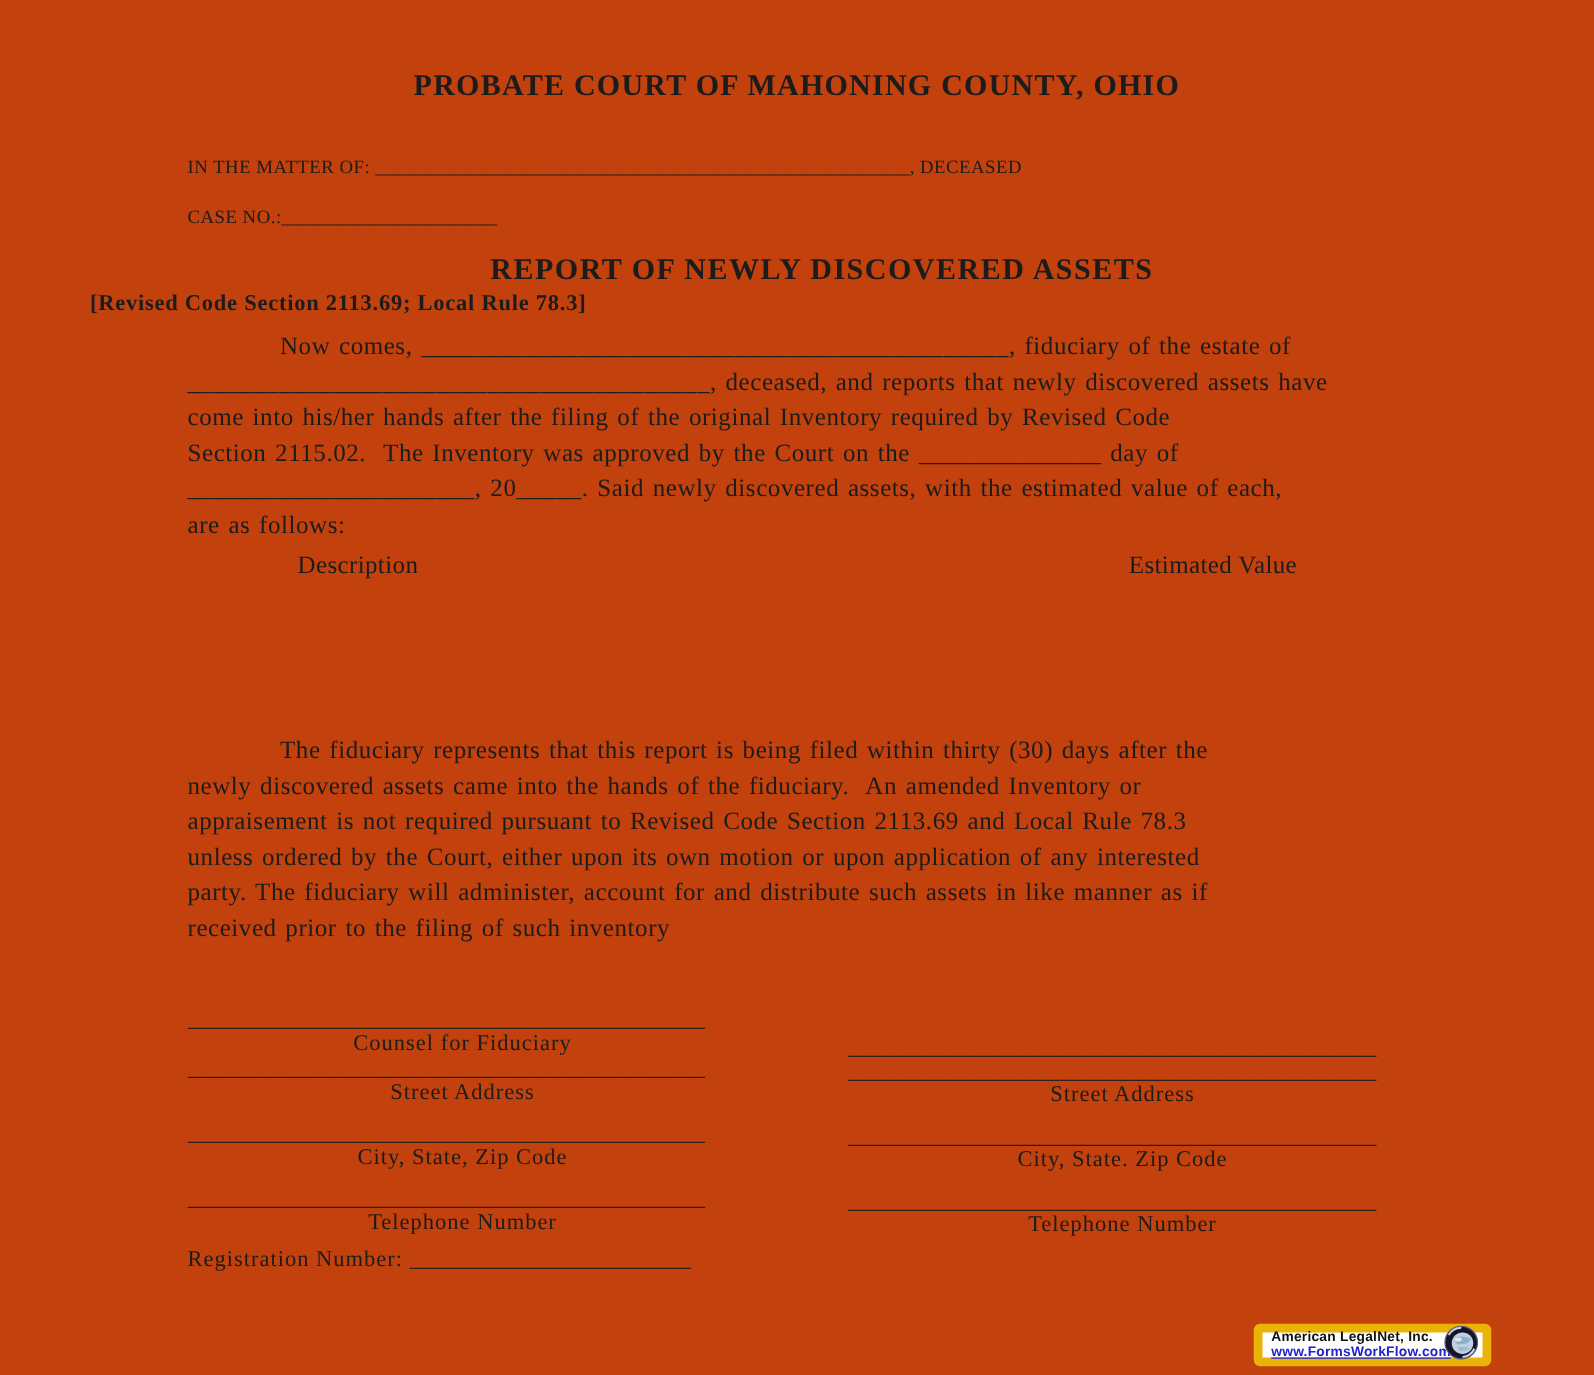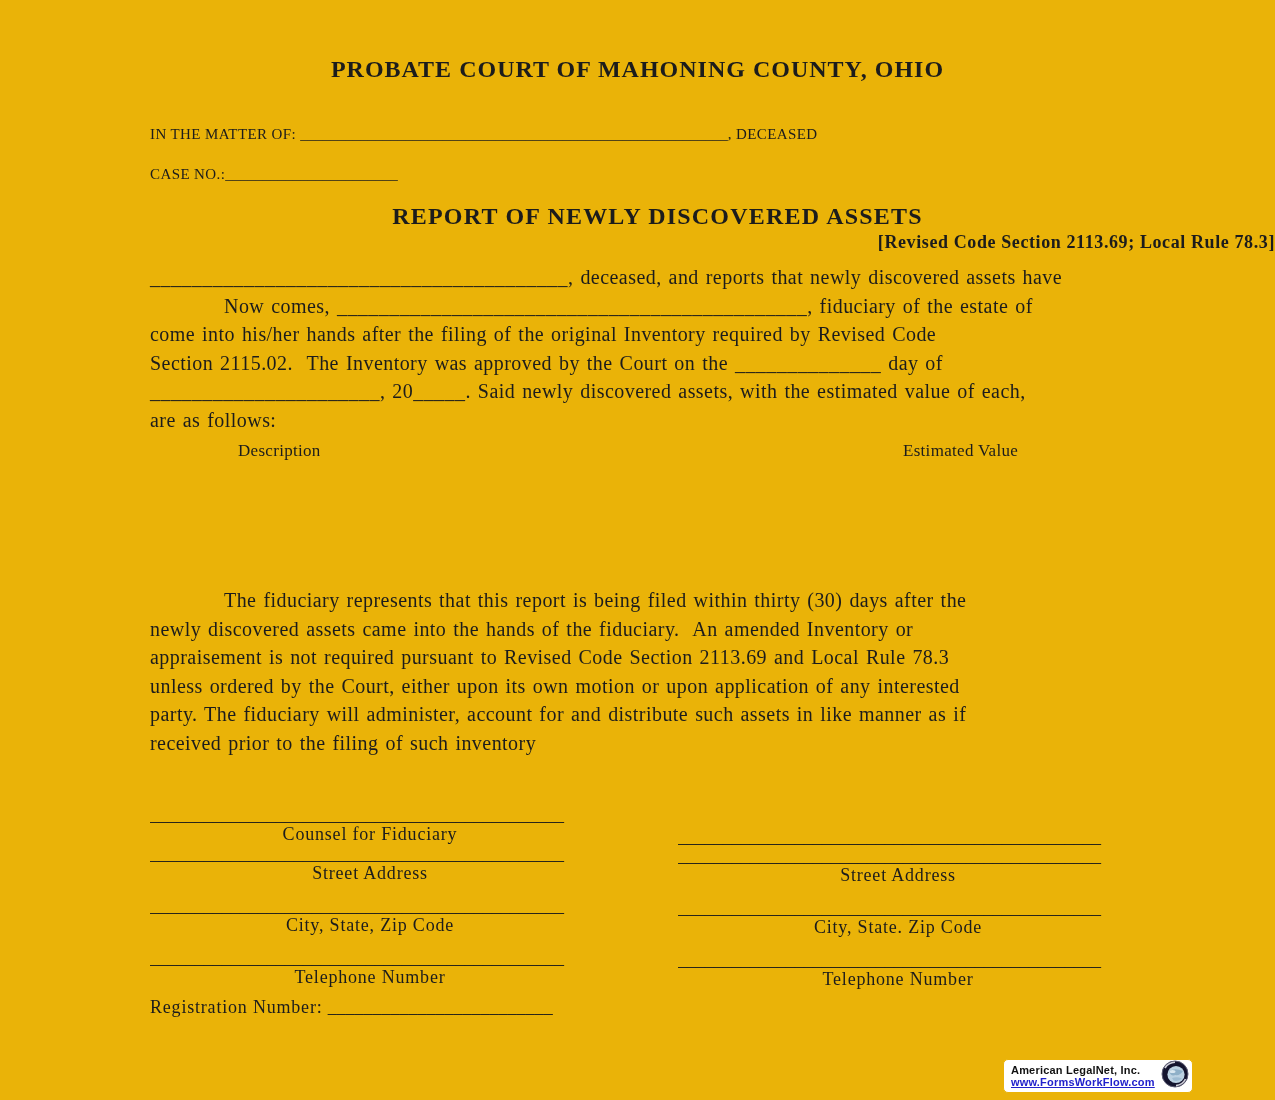--- a/index.html
+++ b/index.html
@@ -3,21 +3,21 @@
 <meta charset="utf-8">
 <style>
   html, body {
     margin: 0; padding: 0;
     background: #ffffff;
   }
   .page {
     position: relative;
     width: 1275px;
     height: 1100px;
-    background: #eab308;
+    background: #c2410c;
     overflow: hidden;
     font-family: "Liberation Serif", "DejaVu Serif", serif;
     color: #1c1c1c;
   }
   .court-title {
     position: absolute;
     top: 56px; left: 0; right: 0;
     text-align: center;
     font-size: 24px;
     font-weight: bold;
@@ -41,22 +41,22 @@
     text-align: center;
     padding-left: 40px;
     font-size: 24px;
     font-weight: bold;
     letter-spacing: 1.2px;
     white-space: nowrap;
   }
   .form-subtitle {
     position: absolute;
     top: 232px; left: 0; right: 0;
-    text-align: right;
-    padding-left: 106px;
+    text-align: left;
+    padding-left: 72px;
     font-size: 18px;
     font-weight: bold;
     letter-spacing: 0.6px;
     white-space: nowrap;
   }
   .para {
     position: absolute;
     left: 150px;
     width: 990px;
     font-size: 20px;
@@ -64,21 +64,21 @@
     letter-spacing: 0.45px;
     word-spacing: 1.5px;
   }
   .para-1 { top: 263px; }
   .para-2 { top: 586px; }
   .pline { white-space: pre; }
   .pline.indent { text-indent: 74px; }
   .asset-header {
     position: absolute;
     top: 441px;
-    font-size: 17px;
+    font-size: 20px;
     letter-spacing: 0.3px;
   }
   .desc-header { left: 238px; }
   .value-header { left: 903px; }
   .sig-col {
     position: absolute;
     top: 807px;
     width: 440px;
     font-size: 18px;
   }
@@ -114,21 +114,21 @@
     font-size: 18px;
     letter-spacing: 0.4px;
   }
   .vendor-box {
     position: absolute;
     left: 1003px;
     top: 1059px;
     width: 190px;
     height: 34px;
     background: #ffffff;
-    border: 1px solid #eab308;
+    border: 7px solid #eab308;
     border-radius: 5px;
     box-sizing: border-box;
     display: flex;
     align-items: center;
     padding: 2px 3px 2px 7px;
     font-family: "Liberation Sans", sans-serif;
   }
   .vendor-text { flex: 1; min-width: 0; }
   .vendor-name {
     font-size: 11px;
@@ -157,22 +157,22 @@
 
   <div class="fill-row matter-row"><span>IN THE MATTER OF: </span><span class="blank">_________________________________________________________</span><span>, DECEASED</span></div>
 
   <div class="fill-row case-row"><span>CASE NO.:</span><span class="blank">_______________________</span></div>
 
   <div class="form-title">REPORT OF NEWLY DISCOVERED ASSETS</div>
 
   <div class="form-subtitle">[Revised Code Section 2113.69; Local Rule 78.3]</div>
 
   <div class="para para-1">
+    <div class="pline indent">Now comes, _____________________________________________, fiduciary of the estate of</div>
     <div class="pline">________________________________________, deceased, and reports that newly discovered assets have</div>
-    <div class="pline indent">Now comes, _____________________________________________, fiduciary of the estate of</div>
     <div class="pline">come into his/her hands after the filing of the original Inventory required by Revised Code</div>
     <div class="pline">Section 2115.02.  The Inventory was approved by the Court on the ______________ day of</div>
     <div class="pline">______________________, 20_____. Said newly discovered assets, with the estimated value of each,</div>
     <div class="pline">are as follows:</div>
   </div>
 
   <div class="asset-header desc-header">Description</div>
   <div class="asset-header value-header">Estimated Value</div>
 
   <div class="para para-2">

